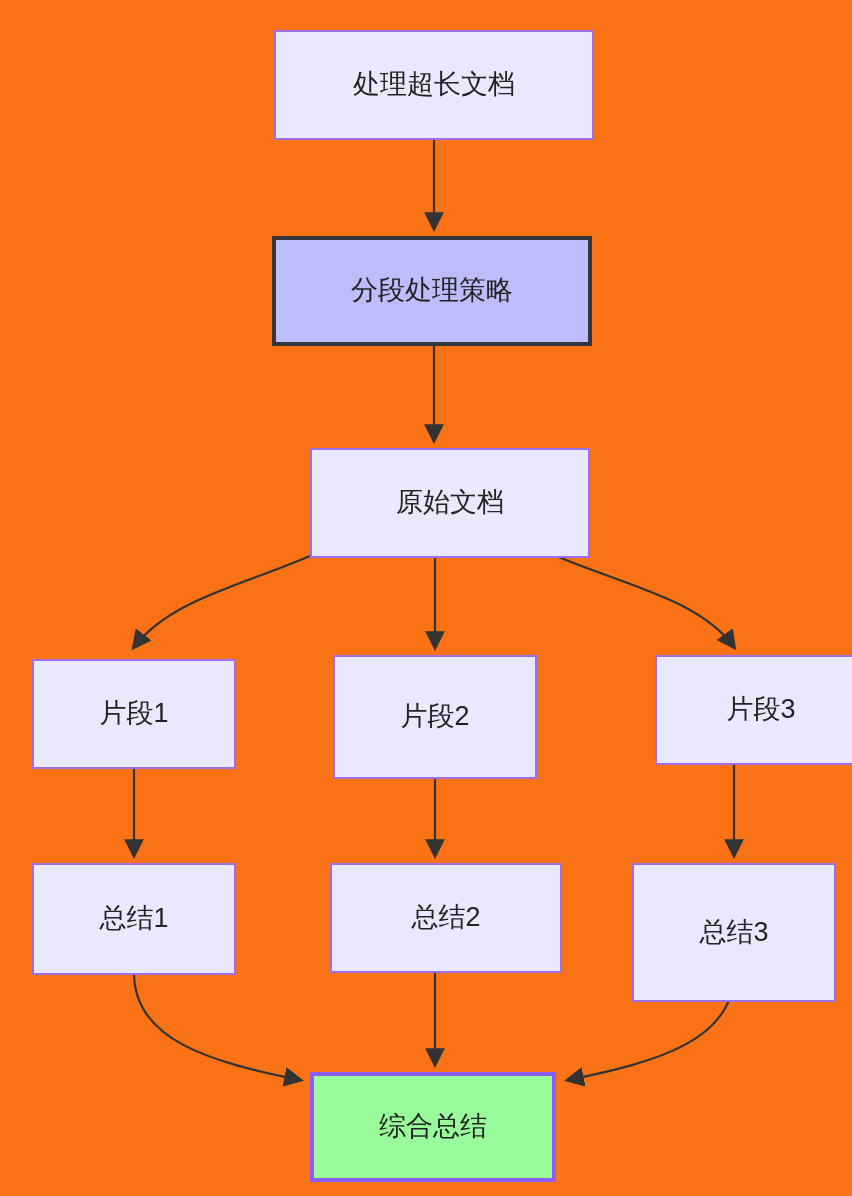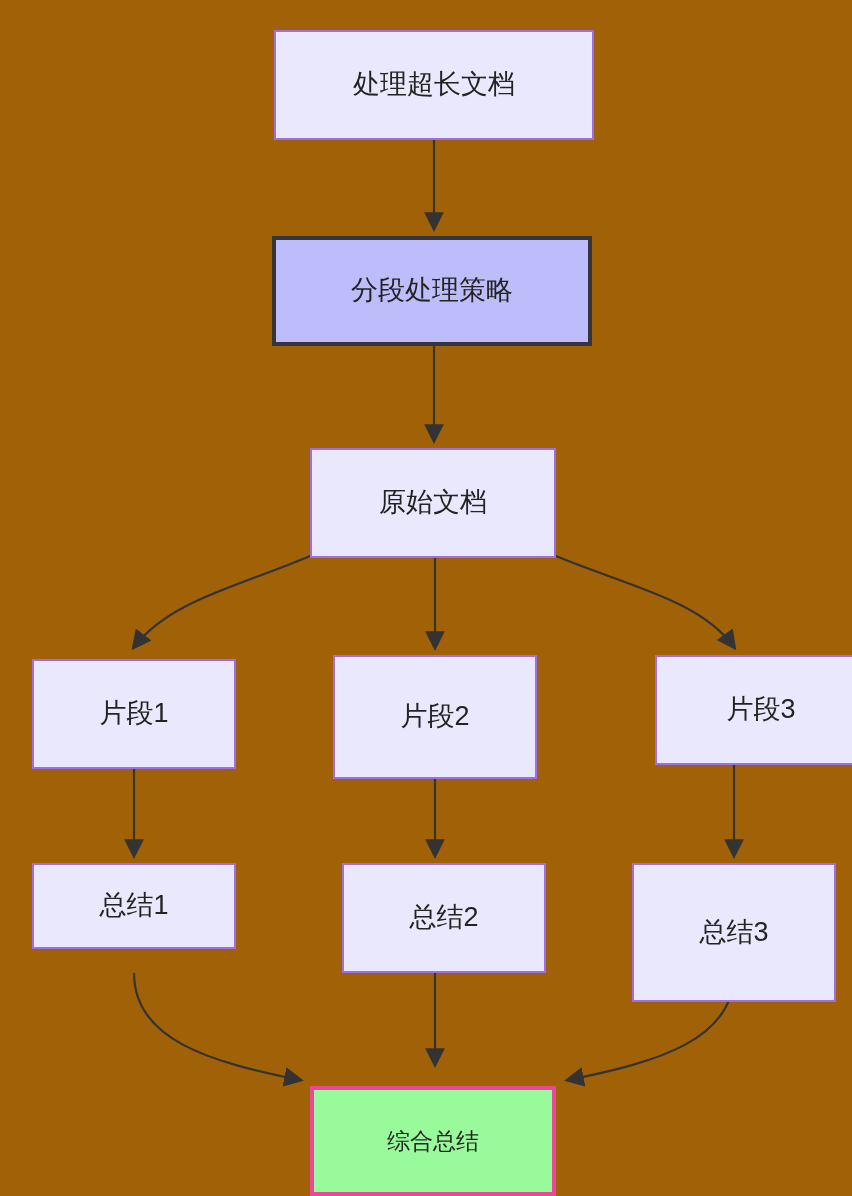--- a/index.html
+++ b/index.html
@@ -10,21 +10,21 @@
   body {
     width: 852px;
     height: 1196px;
     font-family: "Liberation Sans", "DejaVu Sans", sans-serif;
     overflow: hidden;
   }
   #diagram {
     position: relative;
     width: 852px;
     height: 1196px;
-    background: #a16207;
+    background: #f97316;
   }
   #edge-layer {
     position: absolute;
     top: 0;
     left: 0;
     width: 852px;
     height: 1196px;
   }
   .node {
     position: absolute;
@@ -50,24 +50,23 @@
   
   .node.accent {
     background: #bcbdfa;
     border: 4px solid #35353d;
     color: #232323;
     font-size: 27px;
   }
   
   .node.result {
     background: #99fa9b;
-    border: 4px solid #ec4899;
+    border: 4px solid #8b5cf6;
     color: #232323;
-    font-size: 23px;
-    margin-top: 14px;
+    font-size: 27px;
   }
 </style>
 </head>
 <body>
 
 <div id="diagram">
 
   <svg id="edge-layer" viewBox="0 0 852 1196" xmlns="http://www.w3.org/2000/svg">
     <defs>
       <marker id="arrowhead" markerWidth="9" markerHeight="9" refX="7.2" refY="4.5" orient="auto" markerUnits="strokeWidth">
@@ -89,36 +88,36 @@
       </g>
   </svg>
 
   <div id="node-layer">
       <div class="node plain" style="left: 274px; top: 30px; width: 320px; height: 110px;">
         <span class="node-label">处理超长文档</span>
       </div>
       <div class="node accent" style="left: 272px; top: 236px; width: 320px; height: 110px; align-items: center;">
         <span class="node-label">分段处理策略</span>
       </div>
-      <div class="node plain" style="left: 310px; top: 448px; width: 246px; height: 110px;">
+      <div class="node plain" style="left: 310px; top: 448px; width: 280px; height: 110px;">
         <span class="node-label">原始文档</span>
       </div>
       <div class="node plain" style="left: 32px; top: 659px; width: 204px; height: 110px;">
         <span class="node-label">片段1</span>
       </div>
       <div class="node plain" style="left: 333px; top: 655px; width: 204px; height: 124px;">
         <span class="node-label">片段2</span>
       </div>
       <div class="node plain" style="left: 655px; top: 655px; width: 212px; height: 110px;">
         <span class="node-label">片段3</span>
       </div>
-      <div class="node plain" style="left: 32px; top: 863px; width: 204px; height: 86px;">
+      <div class="node plain" style="left: 32px; top: 863px; width: 204px; height: 112px;">
         <span class="node-label">总结1</span>
       </div>
-      <div class="node plain" style="left: 342px; top: 863px; width: 204px; height: 110px;">
+      <div class="node plain" style="left: 330px; top: 863px; width: 232px; height: 110px;">
         <span class="node-label">总结2</span>
       </div>
       <div class="node plain" style="left: 632px; top: 863px; width: 204px; height: 139px;">
         <span class="node-label">总结3</span>
       </div>
       <div class="node result" style="left: 310px; top: 1072px; width: 246px; height: 110px;">
         <span class="node-label">综合总结</span>
       </div>
     </div>
 

